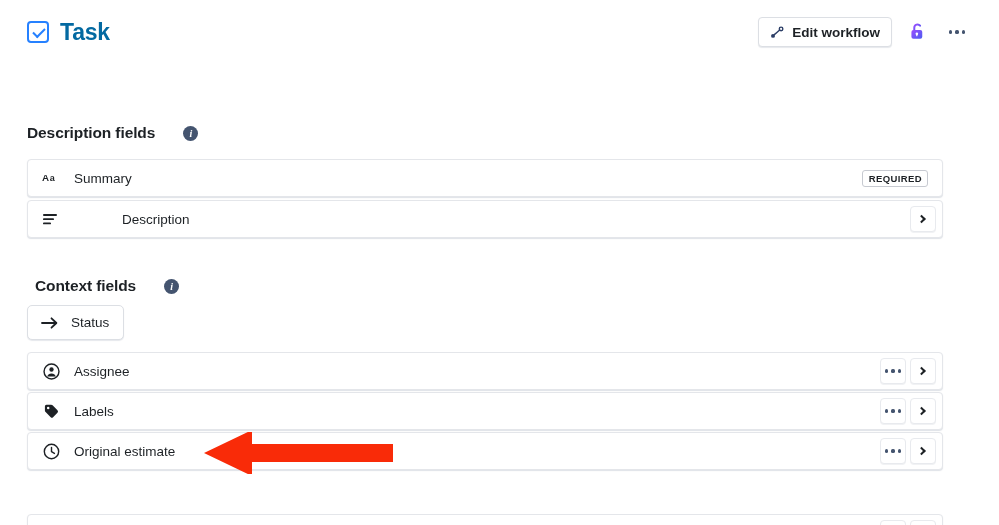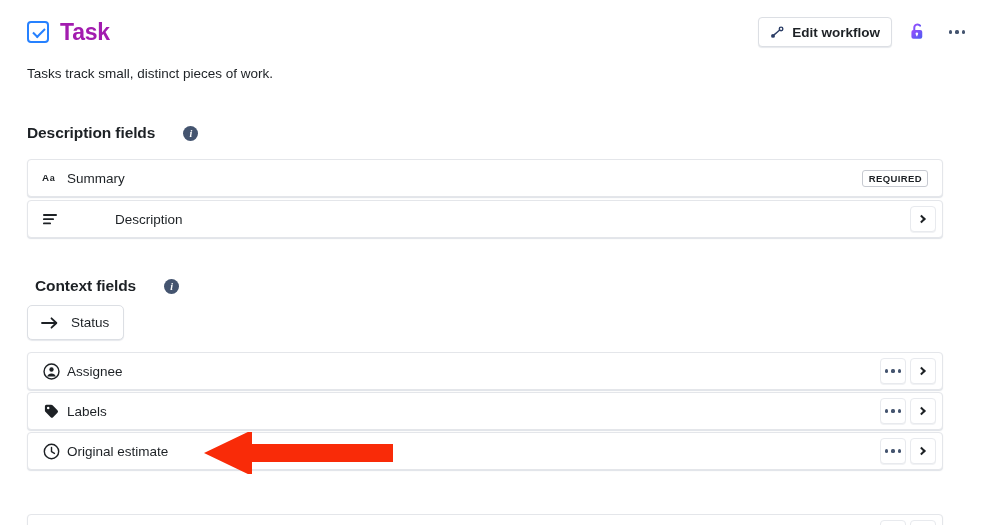--- a/index.html
+++ b/index.html
@@ -21,21 +21,21 @@
   .task-icon {
     width: 22px; height: 22px; border-radius: 4px;
     border: 2px solid #2681ff; display: block; position: relative;
   }
   .task-icon::after {
     content: ""; position: absolute; left: 4px; top: 5px;
     width: 10px; height: 5px;
     border-left: 2px solid #2681ff; border-bottom: 2px solid #2681ff;
     transform: rotate(-45deg);
   }
-  .page-title { font-size: 23px; font-weight: 600; letter-spacing: -.2px; color: #a21caf; }
+  .page-title { font-size: 23px; font-weight: 600; letter-spacing: -.2px; color: #0369a1; }
 
   .header-actions { margin-left: auto; display: flex; align-items: center; gap: 10px; }
 
   .btn-edit-workflow {
     display: flex; align-items: center; gap: 7px;
     height: 30px; padding: 0 11px;
     background: #fff; border: 1px solid #dcdfe4; border-radius: 4px;
     font-size: 13.5px; font-weight: 600; color: #1d2125; cursor: pointer;
     box-shadow: 0 1px 1px rgba(9,30,66,.10);
     font-family: "Liberation Sans", sans-serif;
@@ -69,21 +69,21 @@
   .row {
     position: absolute; left: 27px; width: 916px; height: 38px;
     background: #fff; border: 1px solid #e4e6ea; border-radius: 4px;
     box-shadow: 0 1px 1px rgba(9,30,66,.13);
     display: flex; align-items: center; padding: 0 6px 0 14px;
   }
   .row .ficon {
     width: 18px; height: 18px; display: flex; align-items: center; justify-content: center;
     flex: 0 0 18px; color: #1d2125;
   }
-  .row .flabel { margin-left: 7px; font-size: 13.5px; color: #1d2125; }
+  .row .flabel { margin-left: 14px; font-size: 13.5px; color: #1d2125; }
   .row .spacer { margin-left: auto; }
 
   .badge-required {
     font-size: 9.5px; font-weight: 700; letter-spacing: .4px; color: #1d2125;
     border: 1px solid #c7cad1; border-radius: 3px;
     padding: 2px 5px 2px 6px; background: #fff; margin-right: 8px;
   }
   .sq-btn {
     width: 26px; height: 26px; border: 1px solid #e8eaee; background: #fff;
     border-radius: 4px; display: flex; align-items: center; justify-content: center;
@@ -150,21 +150,20 @@
       <button class="btn-icon-only">
         <span class="dots">
           <i></i>
             <i></i>
             <i></i>
         </span>
       </button>
     </div>
   </div>
 
-  <div class="subtitle">Tasks track small, distinct pieces of work.</div>
 
   <div class="section-head" style="position:absolute;left:27px;top:124px;">
     <h2>Description fields</h2>
     <span class="info-icon">i</span>
   </div>
 
   <div class="row" style="top:159px;">
     <span class="ficon">
       <svg width="19" height="14" viewBox="0 0 22 14" aria-hidden="true">
         <text x="0" y="11" font-family="Liberation Sans, sans-serif" font-size="12" font-weight="700" fill="#1d2125">A</text>

